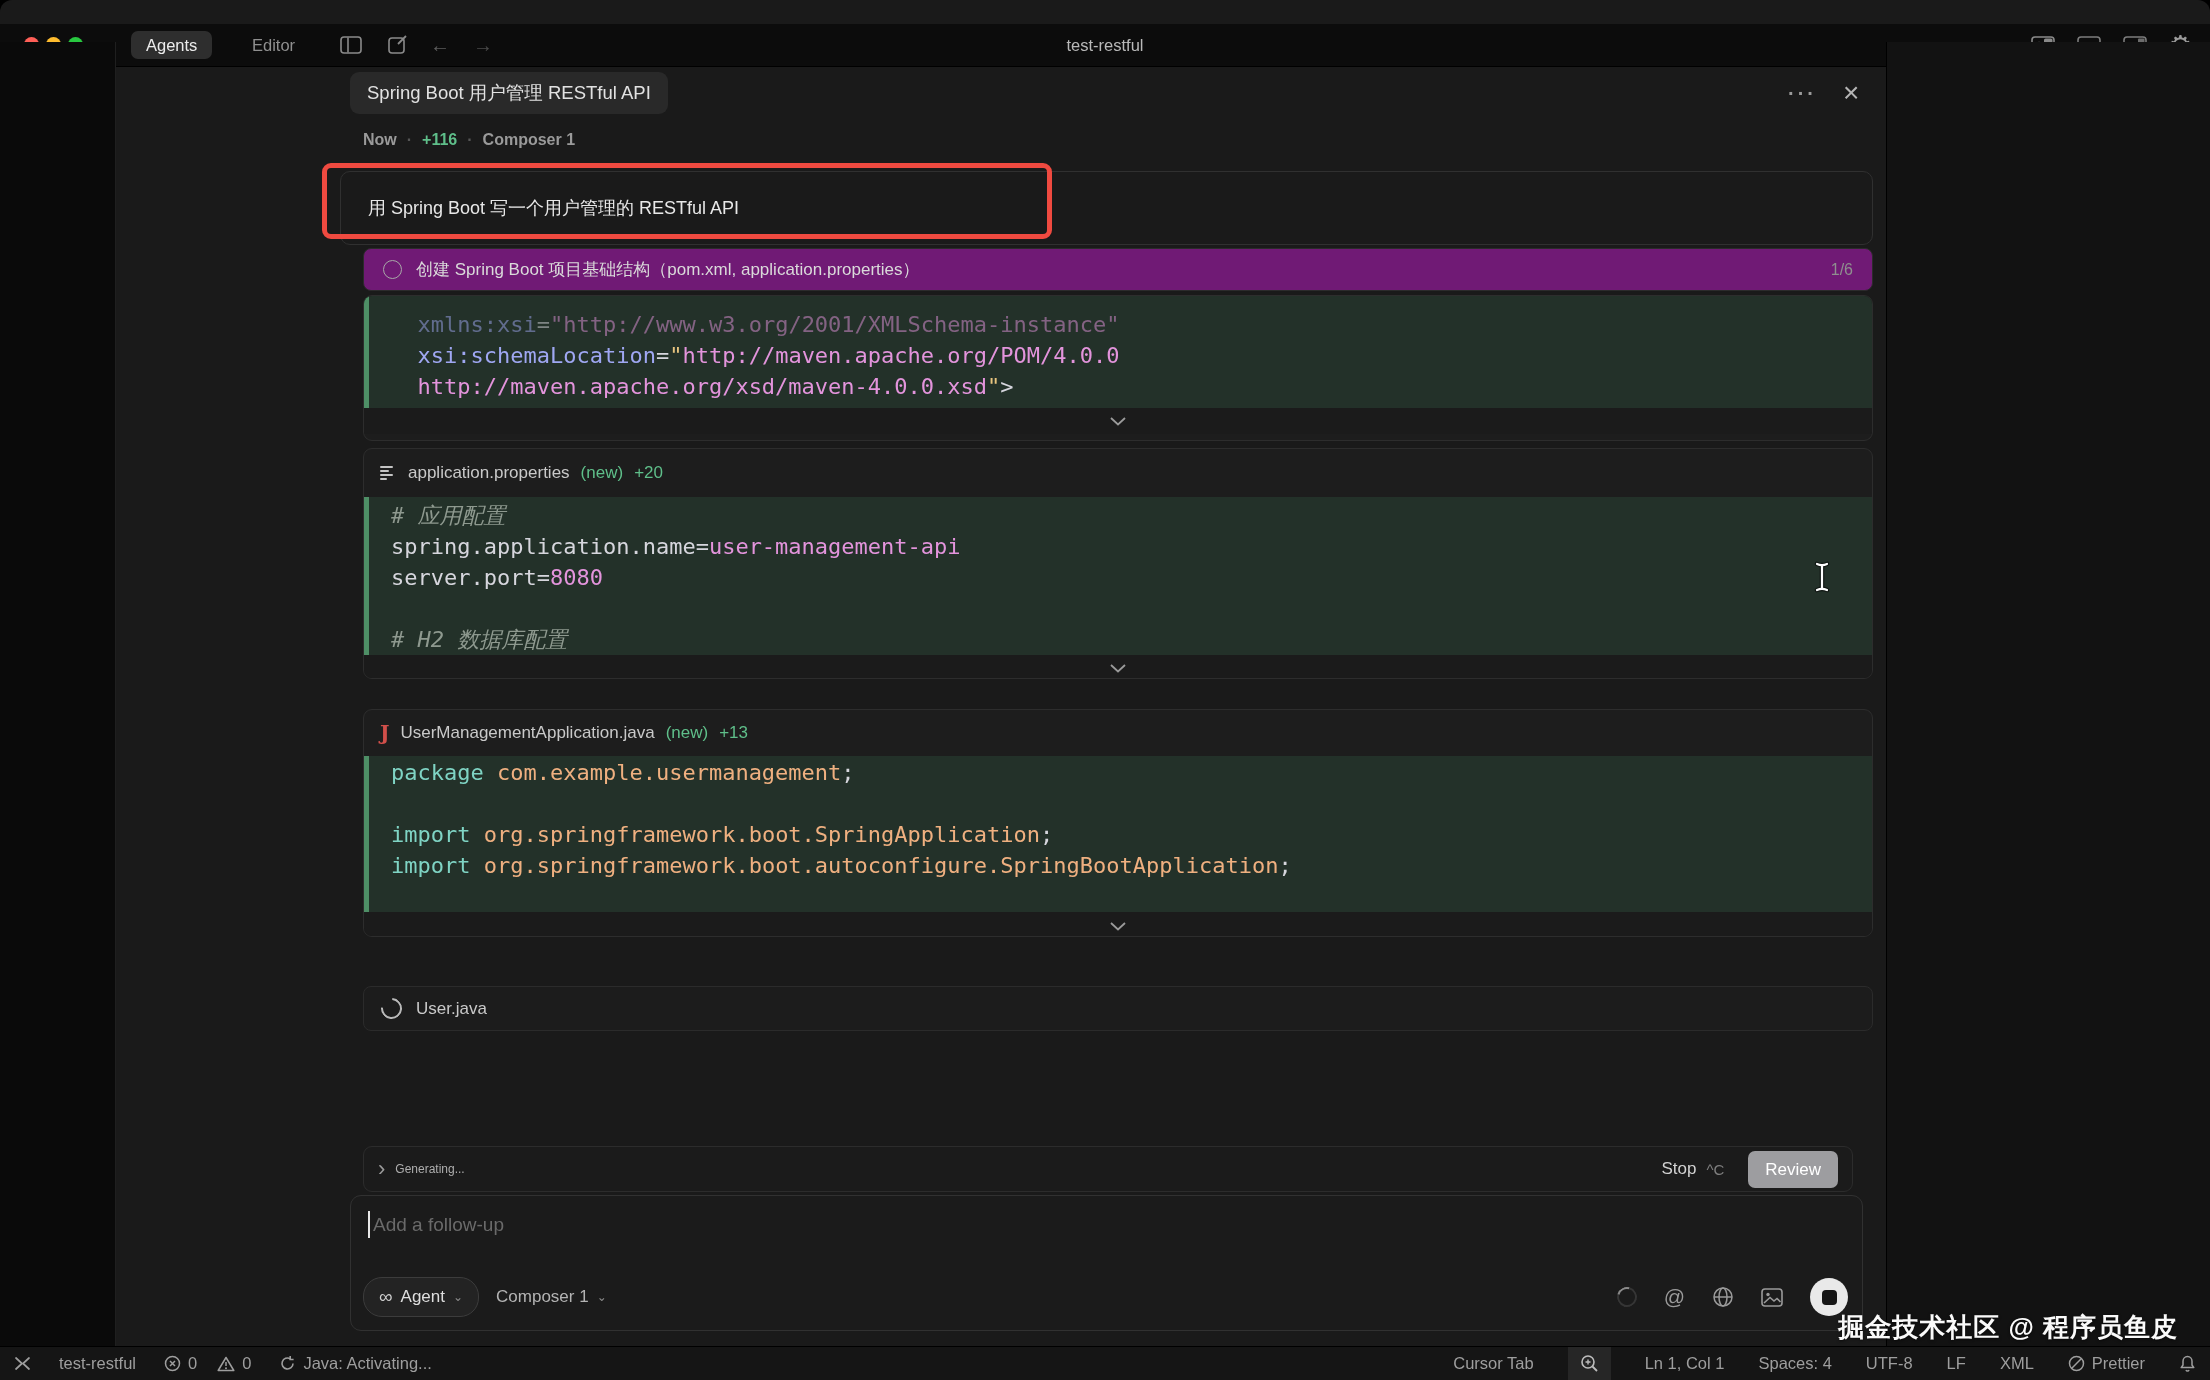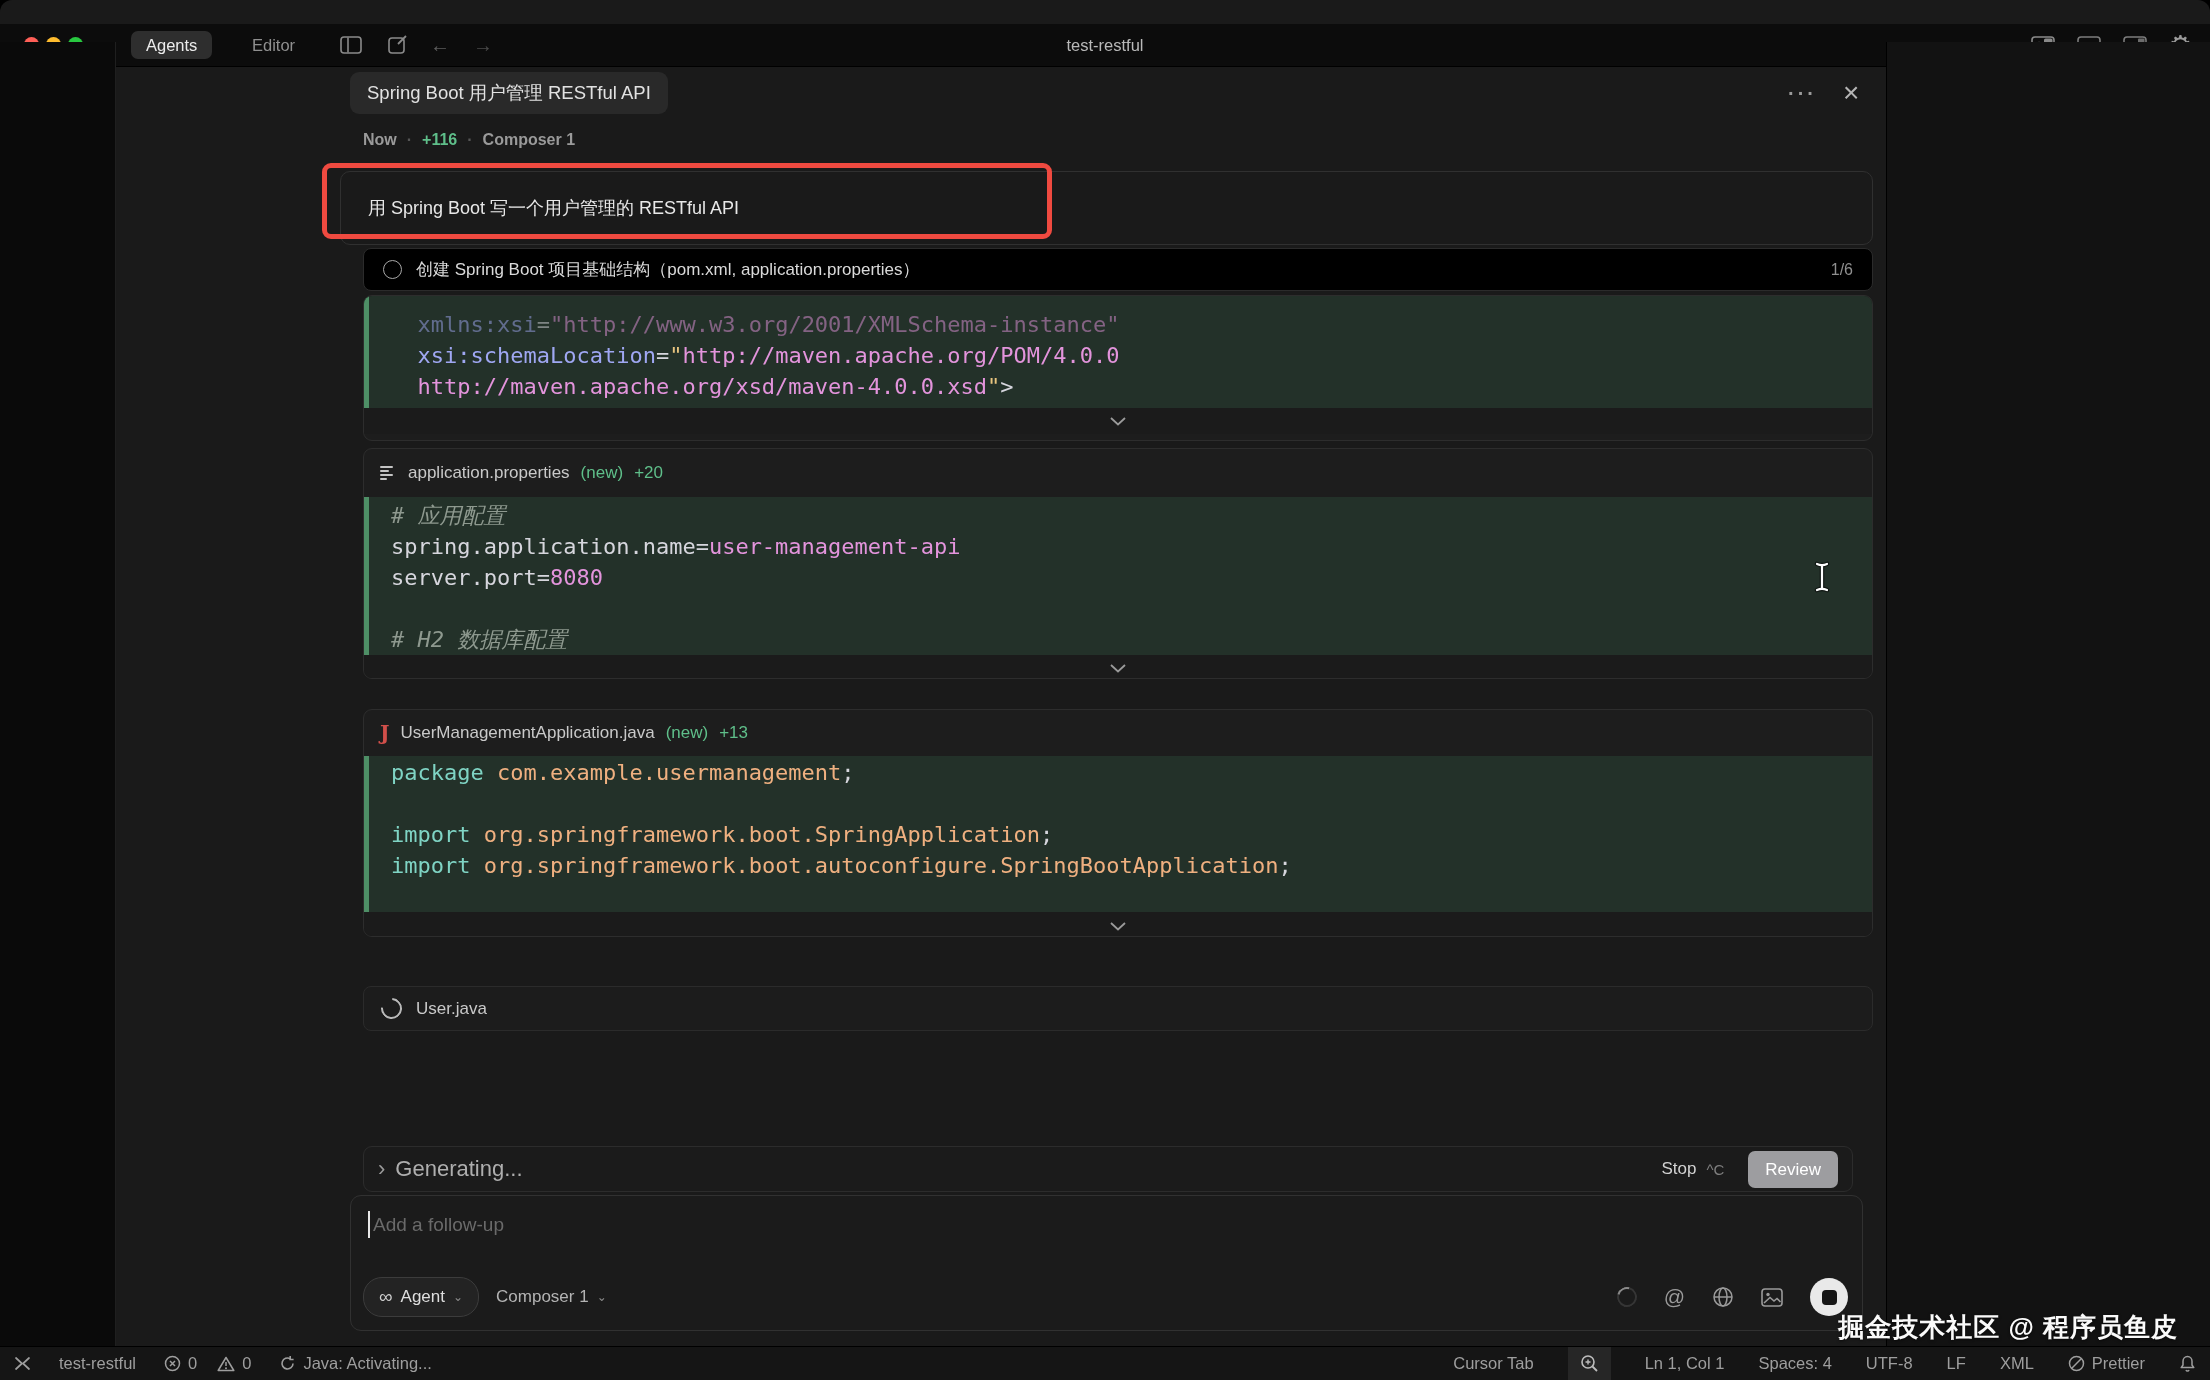--- a/index.html
+++ b/index.html
@@ -24,21 +24,21 @@
   
   .session-pill{position:absolute;left:350px;top:72px;height:42px;line-height:42px;padding:0 17px;background:#292929;border-radius:9px;color:#e2e2e2;font-size:18.5px;}
   .panel-actions{position:absolute;top:80px;left:1788px;display:flex;gap:26px;align-items:center;}
   .dots-btn{color:#9a9a9a;font-size:20px;letter-spacing:3px;font-weight:bold;}
   .close-btn{color:#b5b5b5;font-size:28px;line-height:26px;}
   .breadcrumb{position:absolute;left:363px;top:131px;font-size:16px;color:#9a9a9a;display:flex;gap:10px;align-items:center;font-weight:bold;}
   .bc-sep{color:#565656;}
   .bc-add{color:#5fbf8a;}
   .prompt-bar{position:absolute;left:340px;top:171px;width:1533px;height:74px;border:1.5px solid #303030;border-radius:10px;background:#1a1a1a;display:flex;align-items:center;padding:0 27px;box-sizing:border-box;color:#e8e8e8;font-size:18px;}
   .red-box{position:absolute;left:322px;top:163px;width:730px;height:76px;border:5px solid #ef4a40;border-radius:9px;box-sizing:border-box;pointer-events:none;z-index:5;}
-  .todo-row{position:absolute;left:363px;top:248px;width:1510px;height:43px;background:#000000;border:1px solid #2b2b2b;border-radius:8px;box-sizing:border-box;display:flex;align-items:center;padding:0 19px;gap:14px;}
+  .todo-row{position:absolute;left:363px;top:248px;width:1510px;height:43px;background:#701a75;border:1px solid #2b2b2b;border-radius:8px;box-sizing:border-box;display:flex;align-items:center;padding:0 19px;gap:14px;}
   .todo-circle{width:17px;height:17px;border:1.6px solid #a8a8a8;border-radius:50%;flex:none;}
   .todo-label{color:#dadada;font-size:17px;flex:1;}
   .todo-progress{color:#8f8f8f;font-size:16px;}
   
   .card{position:absolute;left:363px;width:1510px;background:#1d1d1d;border:1px solid #2d2d2d;border-radius:9px;box-sizing:border-box;overflow:hidden;}
   .card-header{height:48px;display:flex;align-items:center;gap:11px;padding:0 16px;color:#c9c9c9;font-size:17px;}
   .badge-green{color:#5fbf8a;}
   .codewrap{background:#233129;border-left:5px solid #4e8f66;padding:10px 0 6px 22px;}
   .codewrap.flush{padding-top:13px;}
   .cl{height:31px;line-height:31px;white-space:pre;font-family:"DejaVu Sans Mono",monospace;font-size:22px;}
@@ -46,21 +46,21 @@
   .tok-w{color:#d6d6dd;}.tok-pk{color:#e394dc;}.tok-vi{color:#9fa7f2;}.tok-yl{color:#e8c57f;}
   .tok-tl{color:#7fd4c4;}.tok-or{color:#efb080;}.tok-cm{color:#8e998f;font-style:italic;}
   .card-footer{height:26px;display:flex;align-items:center;justify-content:center;background:#1b1b1b;}
   .j-icon{color:#d14f4a;font-weight:bold;font-size:20px;font-family:"DejaVu Serif",serif;}
   
   .pending-row{position:absolute;left:363px;top:986px;width:1510px;height:45px;background:#1c1c1c;border:1px solid #2b2b2b;border-radius:8px;box-sizing:border-box;display:flex;align-items:center;gap:14px;padding:0 17px;color:#c9c9c9;font-size:17px;}
   .spinner{width:17px;height:17px;border-radius:50%;border:2.4px solid #b9b9b9;border-top-color:transparent;transform:rotate(-40deg);flex:none;}
   
   .gen-row{position:absolute;left:363px;top:1146px;width:1490px;height:46px;background:#1b1b1b;border:1px solid #2c2c2c;border-radius:9px;box-sizing:border-box;display:flex;align-items:center;padding:0 14px;gap:10px;}
   .gen-chev{color:#9a9a9a;font-size:22px;line-height:20px;}
-  .gen-label{color:#aeaeae;font-size:22px;flex:1;}
+  .gen-label{color:#aeaeae;font-size:12px;flex:1;}
   .stop-label{color:#d2d2d2;font-size:17px;}
   .stop-kbd{color:#7f7f7f;font-size:15px;margin-right:14px;}
   .review-btn{background:#9d9da0;color:#fff;font-size:17px;height:37px;line-height:37px;padding:0 17px;border-radius:7px;}
   
   .followup{position:absolute;left:350px;top:1195px;width:1513px;height:136px;border:1.5px solid #313131;border-radius:11px;background:#1b1b1b;box-sizing:border-box;}
   .fu-placeholder{position:absolute;left:22px;top:18px;color:#6a6a6a;font-size:19px;}
   .fu-caret{position:absolute;left:17px;top:15px;width:2px;height:27px;background:#e8e8e8;}
   .fu-bottom{position:absolute;left:12px;right:14px;bottom:13px;height:40px;display:flex;align-items:center;}
   .agent-pill{height:38px;border:1px solid #3c3c3c;background:#232323;border-radius:19px;display:flex;align-items:center;gap:8px;padding:0 15px;color:#dedede;font-size:17px;}
   .inf{font-size:19px;color:#cfcfcf;}

